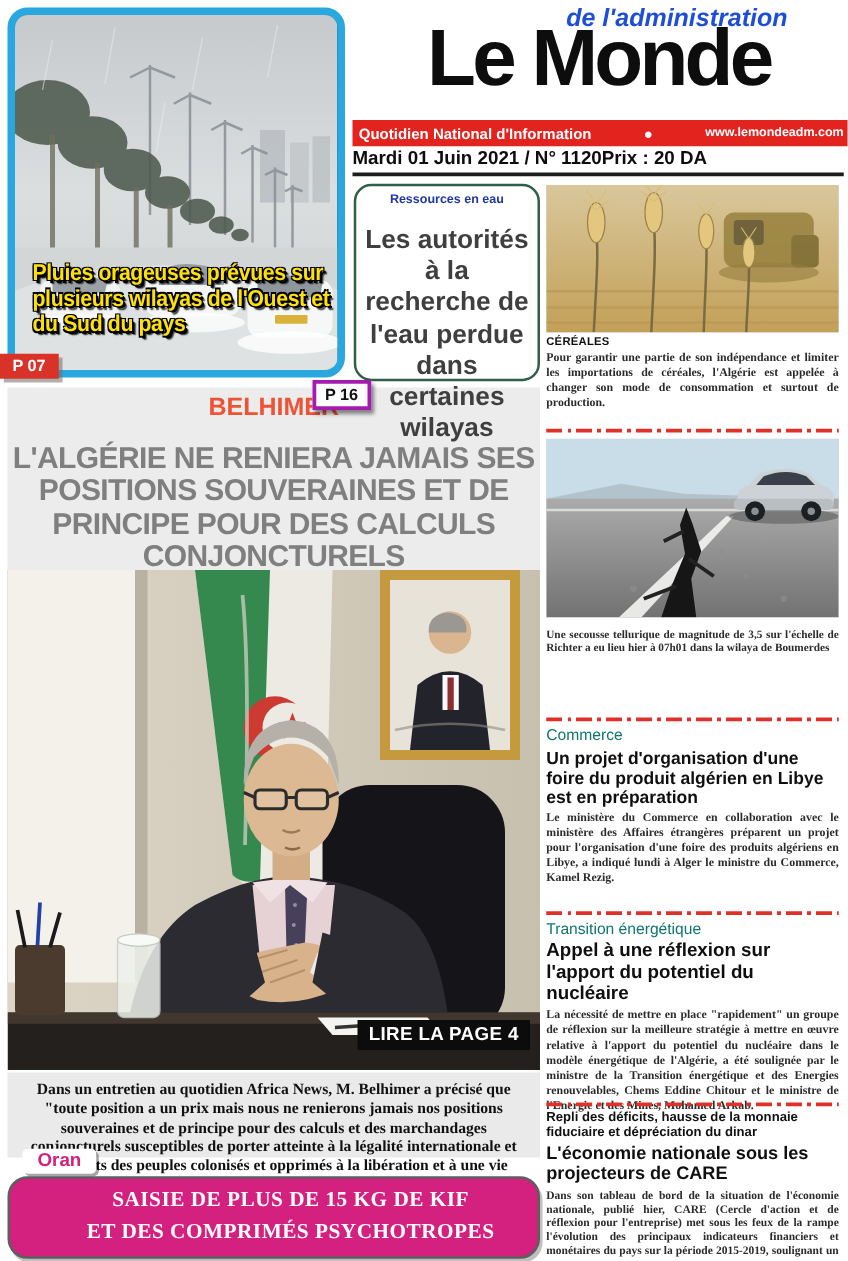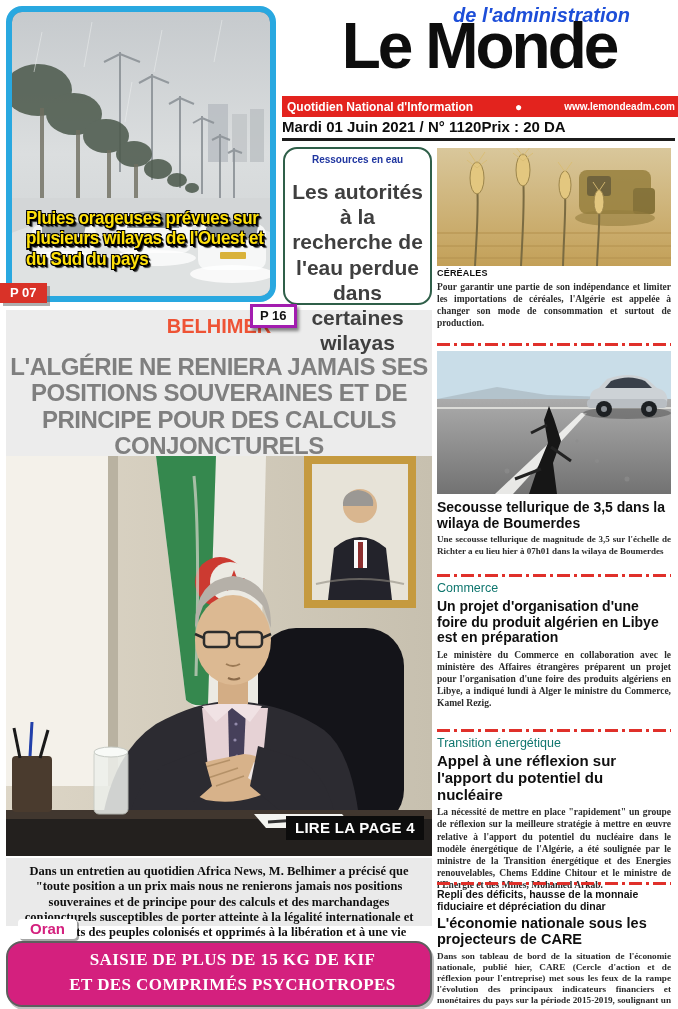--- a/index.html
+++ b/index.html
@@ -234,21 +234,20 @@
         <rect x="150" y="48" width="80" height="9" rx="4" fill="#b9bec3"></rect>
         <circle cx="167" cy="58" r="8" fill="#1d2023"></circle>
           <circle cx="167" cy="58" r="3" fill="#8b9096"></circle>
         <circle cx="212" cy="58" r="8" fill="#1d2023"></circle>
           <circle cx="212" cy="58" r="3" fill="#8b9096"></circle>
       </g>
     </svg>
   </div>
 
   <div class="rcol" style="top:499px;">
-    <div class="headline-md" style="font-size:14px;">Secousse tellurique de 3,5 dans la wilaya de Boumerdes</div>
     <div class="body-serif" style="font-size:9px;">Une secousse tellurique de magnitude de 3,5 sur l'échelle de Richter a eu lieu hier à 07h01 dans la wilaya de Boumerdes</div>
   </div>
   <div class="rcol divider" style="top:574px;"></div>
 
   <div class="rcol" style="top:581px;">
     <div class="section-kicker">Commerce</div>
     <div class="headline-md" style="font-size:14px;margin-top:4px;">Un projet d'organisation d'une foire du produit algérien en Libye est en préparation</div>
     <div class="body-serif">Le ministère du Commerce en collaboration avec le ministère des Affaires étrangères préparent un projet pour l'organisation d'une foire des produits algériens en Libye, a indiqué lundi à Alger le ministre du Commerce, Kamel Rezig.</div>
   </div>
   <div class="rcol divider" style="top:729px;"></div>

